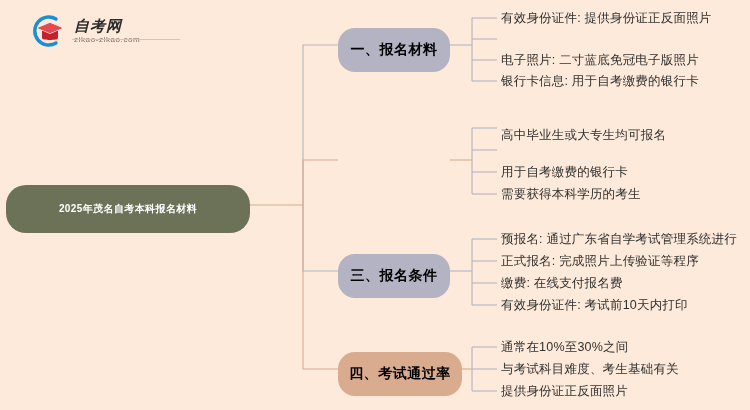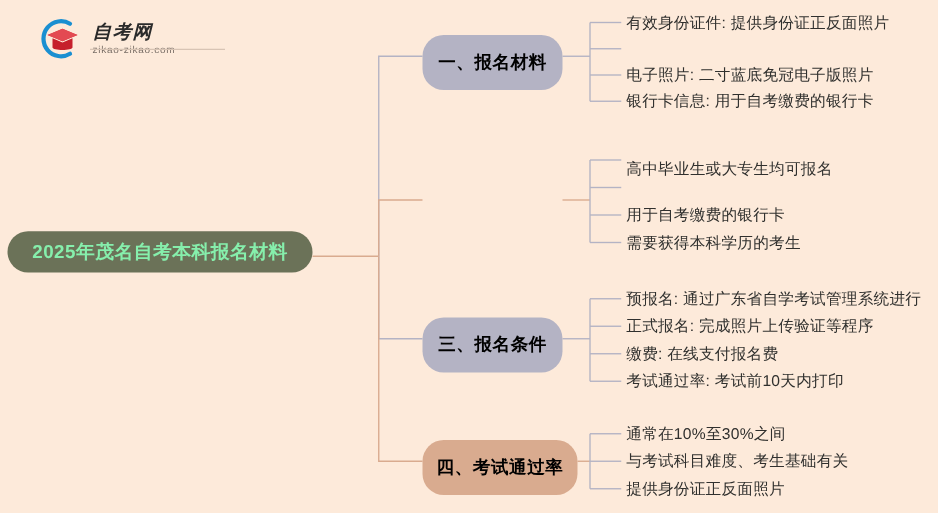--- a/index.html
+++ b/index.html
@@ -74,25 +74,25 @@
     height: 410px;
     pointer-events: none;
   }
 
   
   #root-node {
     position: absolute;
     left: 6px;
     top: 185px;
     width: 244px;
-    height: 33px;
+    height: 48px;
     border-radius: 20px;
     background: #6b7258;
-    color: #86efac;
-    font-size: 15px;
+    color: #ffffff;
+    font-size: 10px;
     font-weight: bold;
     display: flex;
     align-items: center;
     justify-content: center;
     letter-spacing: 0.4px;
     box-sizing: border-box;
   }
 
   
   .branch-node {
@@ -193,19 +193,19 @@
   <div class="leaf" style="left:501px; top:54px;">电子照片: 二寸蓝底免冠电子版照片</div>
   <div class="leaf" style="left:501px; top:75px;">银行卡信息: 用于自考缴费的银行卡</div>
 
   <div class="leaf" style="left:501px; top:129px;">高中毕业生或大专生均可报名</div>
   <div class="leaf" style="left:501px; top:166px;">用于自考缴费的银行卡</div>
   <div class="leaf" style="left:501px; top:188px;">需要获得本科学历的考生</div>
 
   <div class="leaf" style="left:501px; top:255px;">正式报名: 完成照片上传验证等程序</div>
   <div class="leaf" style="left:501px; top:233px;">预报名: 通过广东省自学考试管理系统进行</div>
   <div class="leaf" style="left:501px; top:277px;">缴费: 在线支付报名费</div>
-  <div class="leaf" style="left:501px; top:299px;">考试通过率: 考试前10天内打印</div>
+  <div class="leaf" style="left:501px; top:299px;">有效身份证件: 考试前10天内打印</div>
 
   <div class="leaf" style="left:501px; top:341px;">通常在10%至30%之间</div>
   <div class="leaf" style="left:501px; top:363px;">与考试科目难度、考生基础有关</div>
   <div class="leaf" style="left:501px; top:385px;">提供身份证正反面照片</div>
 
 </div>
 
 </body></html>

